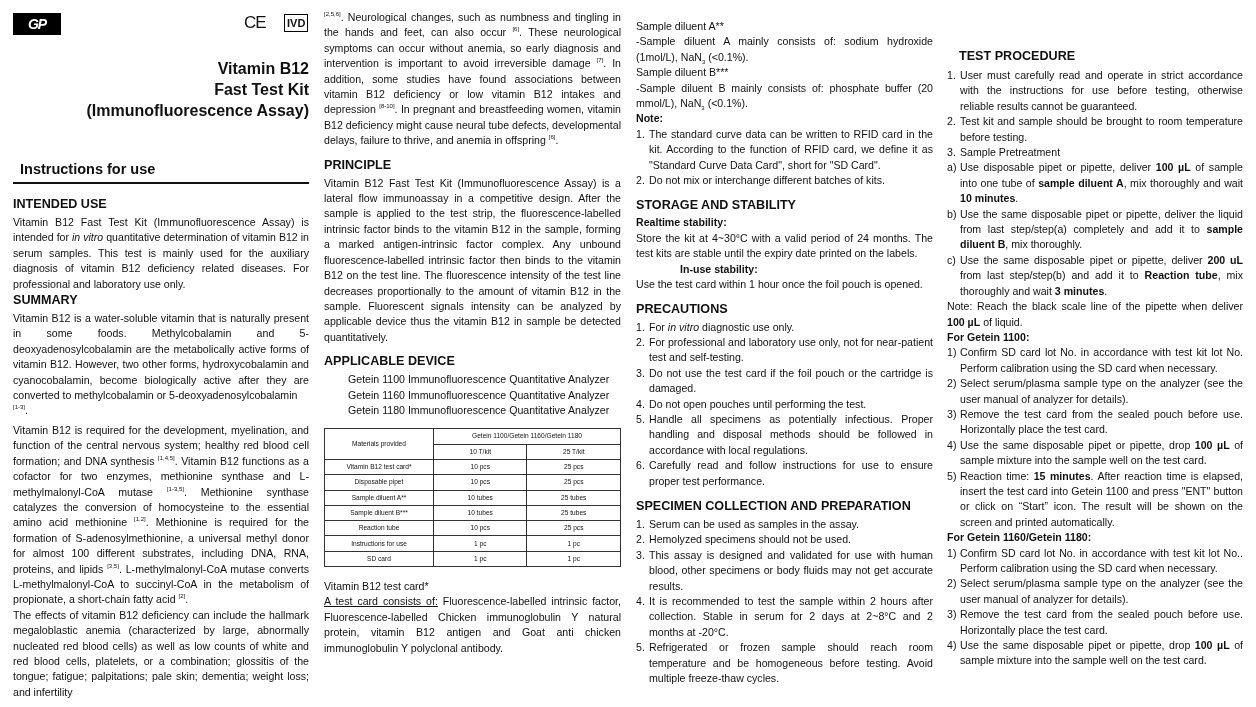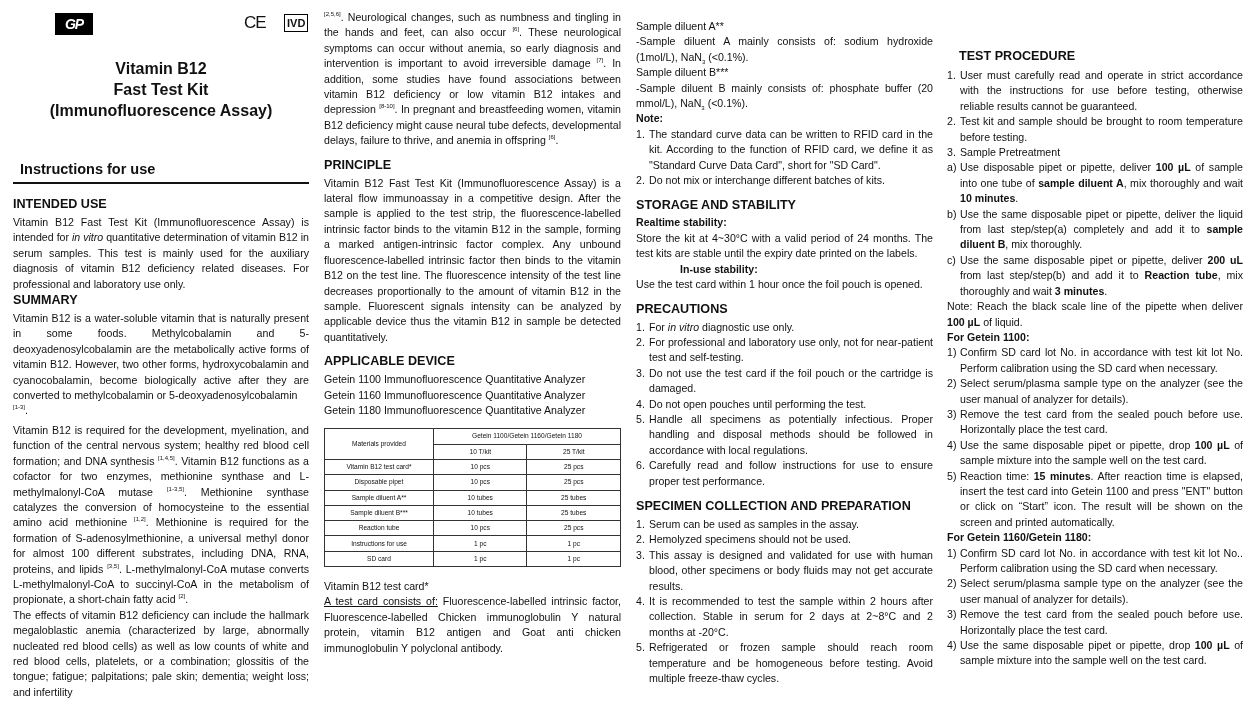--- a/index.html
+++ b/index.html
@@ -12,25 +12,25 @@
   .c4 { left: 947px; width: 296px; }
   p { margin: 0; text-align: justify; }
   h2 { font-size: 12.6px; font-weight: bold; margin: 0; line-height: 16px; }
   .sup { font-size: 6px; vertical-align: super; line-height: 0; }
   .sub { font-size: 6px; vertical-align: sub; line-height: 0; }
   b { font-weight: bold; }
   .li { display: flex; text-align: justify; }
   .li .n { flex: 0 0 auto; width: 11px; }
   .li .t { flex: 1; text-align: justify; }
   .li .nw { width: 13px; }
-  .logo { position: absolute; left: 13px; top: 13px; width: 38px; height: 22px; background: #000;
-          color: #fff; font-weight: bold; font-style: italic; font-size: 14px; line-height: 22px; text-align: center; letter-spacing: -1px; margin-left: 42px; }
+  .logo { position: absolute; left: 13px; top: 13px; width: 48px; height: 22px; background: #000;
+          color: #fff; font-weight: bold; font-style: italic; font-size: 14px; line-height: 22px; text-align: center; letter-spacing: -1px; }
   .ce { position: absolute; left: 244px; top: 13px; font-size: 17px; font-weight: normal; letter-spacing: -1px; }
   .ivd { position: absolute; left: 284px; top: 14px; border: 1.5px solid #000; font-size: 11px; font-weight: bold; padding: 1px 2px; line-height: 14px; }
-  .title { position: absolute; left: 13px; width: 296px; top: 58px; text-align: center; font-weight: bold; font-size: 16px; line-height: 21px; }
+  .title { position: absolute; left: 13px; width: 296px; top: 58px; text-align: right; font-weight: bold; font-size: 16px; line-height: 21px; }
   .ifu { position: absolute; left: 20px; top: 161px; font-weight: bold; font-size: 14.5px; }
   .rule { position: absolute; left: 13px; width: 296px; top: 182px; height: 2px; background: #111; }
   table.contents { border-collapse: collapse; width: 297px; font-size: 6.6px; margin-top: 4px; }
   table.contents td { border: 1px solid #333; text-align: center; height: 14.3px; padding: 0; line-height: 10px; }
   u { text-decoration: underline; }
 </style>
 </head>
 <body>
 
 <div class="logo">GP</div>
@@ -51,21 +51,21 @@
   <p style="margin-top:3px;"><span>Vitamin B12 is a water-soluble vitamin that is naturally present in some foods. Methylcobalamin and 5-deoxyadenosylcobalamin are the metabolically active forms of vitamin B12. However, two other forms, hydroxycobalamin and cyanocobalamin, become biologically active after they are converted to methylcobalamin or 5-deoxyadenosylcobalamin</span><br><span class="sup">[1-3]</span>.</p>
   <p style="margin-top:4px;"><span>Vitamin B12 is required for the development, myelination, and function of the central nervous system; healthy red blood cell formation; and DNA synthesis </span><span class="sup">[1,4,5]</span><span>. Vitamin B12 functions as a cofactor for two enzymes, methionine synthase and L-methylmalonyl-CoA mutase </span><span class="sup">[1-3,5]</span><span>. Methionine synthase catalyzes the conversion of homocysteine to the essential amino acid methionine </span><span class="sup">[1,2]</span><span>. Methionine is required for the formation of S-adenosylmethionine, a universal methyl donor for almost 100 different substrates, including DNA, RNA, proteins, and lipids </span><span class="sup">[3,5]</span><span>. L-methylmalonyl-CoA mutase converts L-methylmalonyl-CoA to succinyl-CoA in the metabolism of propionate, a short-chain fatty acid </span><span class="sup">[2]</span><span>.</span></p>
   <p><span>The effects of vitamin B12 deficiency can include the hallmark megaloblastic anemia (characterized by large, abnormally nucleated red blood cells) as well as low counts of white and red blood cells, platelets, or a combination; glossitis of the tongue; fatigue; palpitations; pale skin; dementia; weight loss; and infertility </span></p>
 </div>
 
 <div class="col c2">
   <p style="margin-top:10px;"><span class="sup">[2,5,6]</span><span>. Neurological changes, such as numbness and tingling in the hands and feet, can also occur </span><span class="sup">[6]</span><span>. These neurological symptoms can occur without anemia, so early diagnosis and intervention is important to avoid irreversible damage </span><span class="sup">[7]</span><span>. In addition, some studies have found associations between vitamin B12 deficiency or low vitamin B12 intakes and depression </span><span class="sup">[8-10]</span><span>. In pregnant and breastfeeding women, vitamin B12 deficiency might cause neural tube defects, developmental delays, failure to thrive, and anemia in offspring </span><span class="sup">[6]</span><span>.</span></p>
   <h2 style="margin-top:8px;">PRINCIPLE</h2>
   <p style="margin-top:3px;">Vitamin B12 Fast Test Kit (Immunofluorescence Assay) is a lateral flow immunoassay in a competitive design. After the sample is applied to the test strip, the fluorescence-labelled intrinsic factor binds to the vitamin B12 in the sample, forming a marked antigen-intrinsic factor complex. Any unbound fluorescence-labelled intrinsic factor then binds to the vitamin B12 on the test line. The fluorescence intensity of the test line decreases proportionally to the amount of vitamin B12 in the sample. Fluorescent signals intensity can be analyzed by applicable device thus the vitamin B12 in sample be detected quantitatively.</p>
   <h2 style="margin-top:8px;">APPLICABLE DEVICE</h2>
-  <div style="margin-top:3px;">
+  <div style="margin-top:3px;margin-left:24px;">
     <div>Getein 1100 Immunofluorescence Quantitative Analyzer</div>
     <div>Getein 1160 Immunofluorescence Quantitative Analyzer</div>
     <div>Getein 1180 Immunofluorescence Quantitative Analyzer</div>
   </div>
   <table class="contents" style="margin-top:10px;">
     <tbody>
         <tr>
       <td rowspan="2" style="width:108px;">Materials provided</td>
       <td colspan="2">Getein 1100/Getein 1160/Getein 1180</td>
     </tr>

